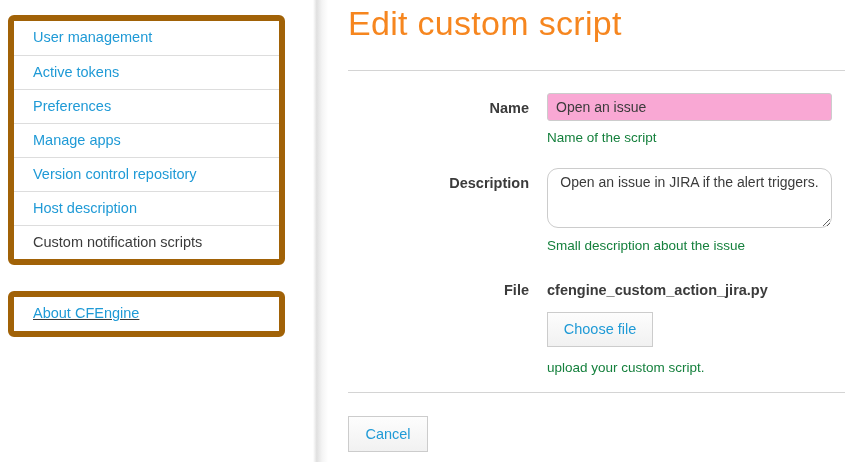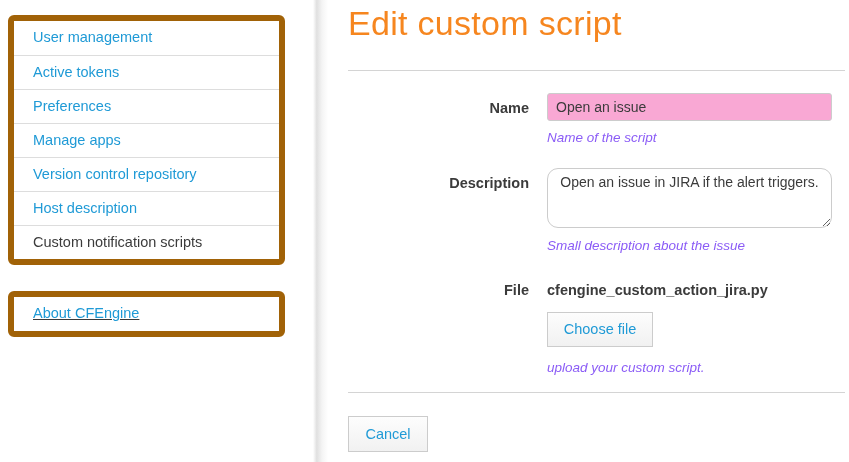--- a/index.html
+++ b/index.html
@@ -72,21 +72,21 @@
   .text-area {
     position: absolute; left: 199px; top: 168px;
     width: 285px; height: 60px;
     border: 1px solid #cccccc; border-radius: 11px;
     padding: 4px 8px; font-family: "Liberation Sans", sans-serif;
     font-size: 14px; color: #3b3b3b; background: #ffffff;
     line-height: 1.3; outline: none; resize: both; text-align: center;
   }
   .help-text {
     position: absolute; left: 199px;
-    font-size: 13.5px; font-style: italic; color: #8b5cf6;
+    font-size: 13.5px; color: #15803d;
     white-space: nowrap;
   }
   .help-name { top: 130px; }
   .help-description { top: 238px; }
   .help-file { top: 360px; }
 
   .filename {
     position: absolute; left: 199px; top: 282px;
     font-size: 14.5px; font-weight: bold; color: #3b3b3b;
     white-space: nowrap;

